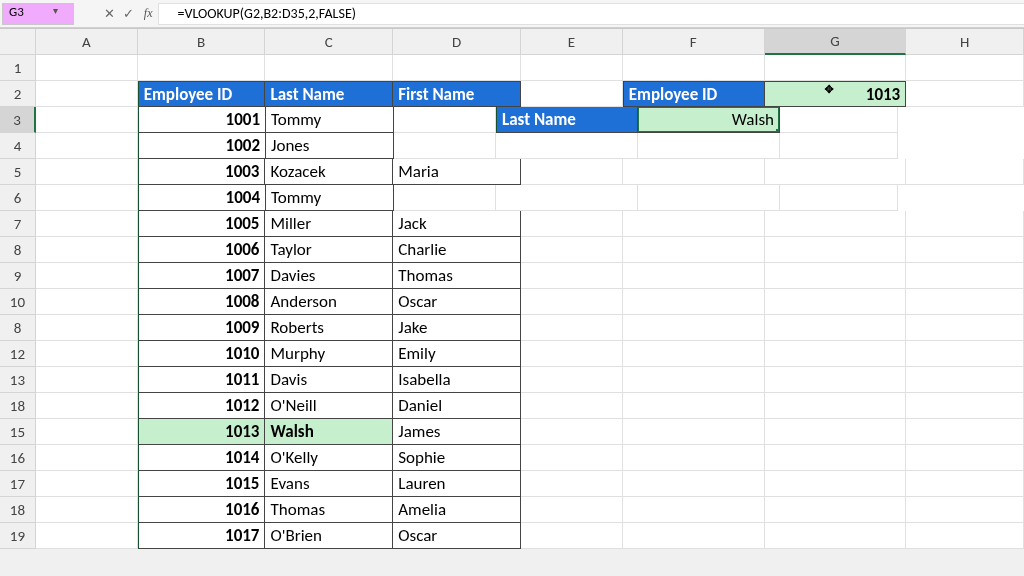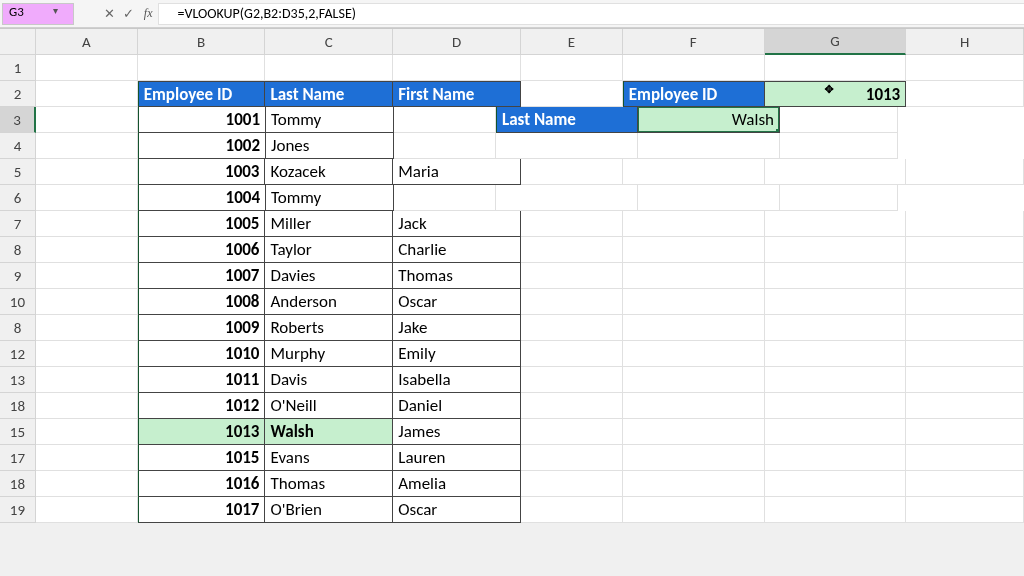--- a/index.html
+++ b/index.html
@@ -230,20 +230,31 @@
         <div class="cell w-A"></div>
         <div class="cell w-B tb tb-left hl bold right">1013</div>
         <div class="cell w-C tb hl bold">Walsh</div>
         <div class="cell w-D tb">James</div>
         <div class="cell w-E"></div>
         <div class="cell w-F"></div>
         <div class="cell w-G"></div>
         <div class="cell w-H"></div>
       </div>
       <div class="row">
+        <div class="hdr rowhdr">16</div>
+        <div class="cell w-A"></div>
+        <div class="cell w-B tb tb-left right bold">1014</div>
+        <div class="cell w-C tb">O'Kelly</div>
+        <div class="cell w-D tb">Sophie</div>
+        <div class="cell w-E"></div>
+        <div class="cell w-F"></div>
+        <div class="cell w-G"></div>
+        <div class="cell w-H"></div>
+      </div>
+      <div class="row">
         <div class="hdr rowhdr">17</div>
         <div class="cell w-A"></div>
         <div class="cell w-B tb tb-left right bold">1015</div>
         <div class="cell w-C tb">Evans</div>
         <div class="cell w-D tb">Lauren</div>
         <div class="cell w-E"></div>
         <div class="cell w-F"></div>
         <div class="cell w-G"></div>
         <div class="cell w-H"></div>
       </div>

